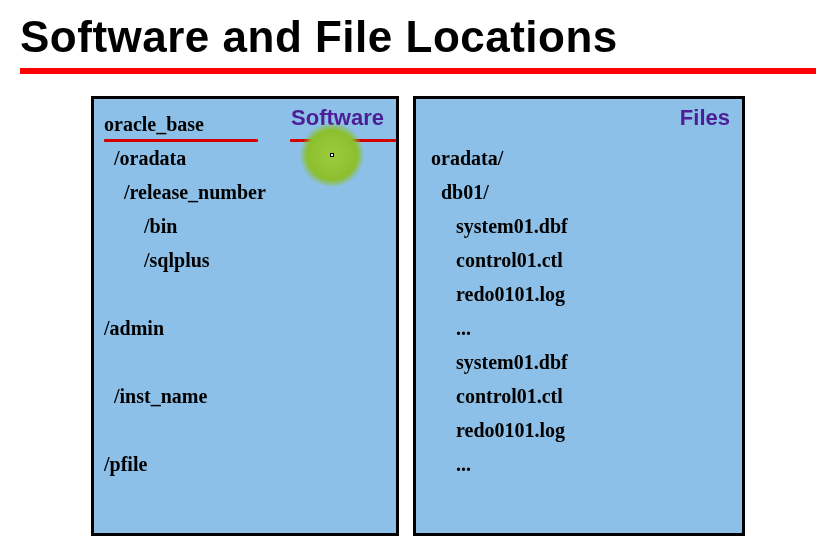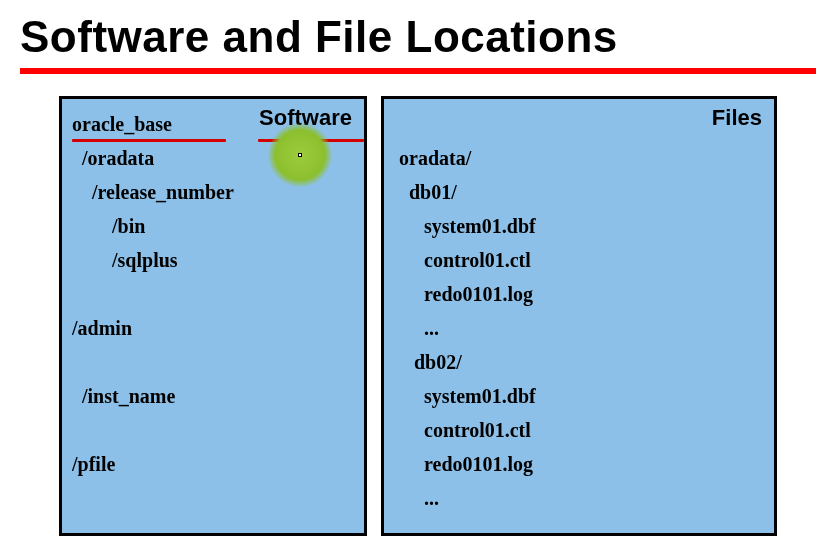--- a/index.html
+++ b/index.html
@@ -35,30 +35,30 @@
       width: 308px;
       height: 440px;
       position: relative;
       font-family: "Courier New", Courier, monospace;
       font-weight: bold;
       font-size: 20px;
       color: #000;
       padding: 8px 10px;
     }
     .panel-right {
-      width: 396px;
+      width: 332px;
     }
     .panel-label {
       position: absolute;
       top: 6px;
       right: 12px;
       font-family: Arial, Helvetica, sans-serif;
       font-weight: bold;
       font-size: 22px;
-      color: #000000;
+      color: #4c1d95;
     }
     .line { white-space: pre; line-height: 1.7; font-family: Liberation Serif, serif; }
     .red-underline {
       position: absolute;
       height: 3px;
       background: #d40000;
       border-radius: 1px;
     }
     .ru1 { top: 40px; left: 10px; width: 154px; }
     .ru2 { top: 40px; left: 196px; width: 106px; }
@@ -112,20 +112,19 @@
 
   <div class="panel panel-right">
     <div class="panel-label">Files</div>
     <div class="line"> </div>
     <div class="line"> oradata/</div>
     <div class="line">   db01/</div>
     <div class="line">      system01.dbf</div>
     <div class="line">      control01.ctl</div>
     <div class="line">      redo0101.log</div>
     <div class="line">      ...</div>
-    <div class="line">    db02/</div>
     <div class="line">      system01.dbf</div>
     <div class="line">      control01.ctl</div>
     <div class="line">      redo0101.log</div>
     <div class="line">      ...</div>
   </div>
 
 </div>
 
 </body></html>

